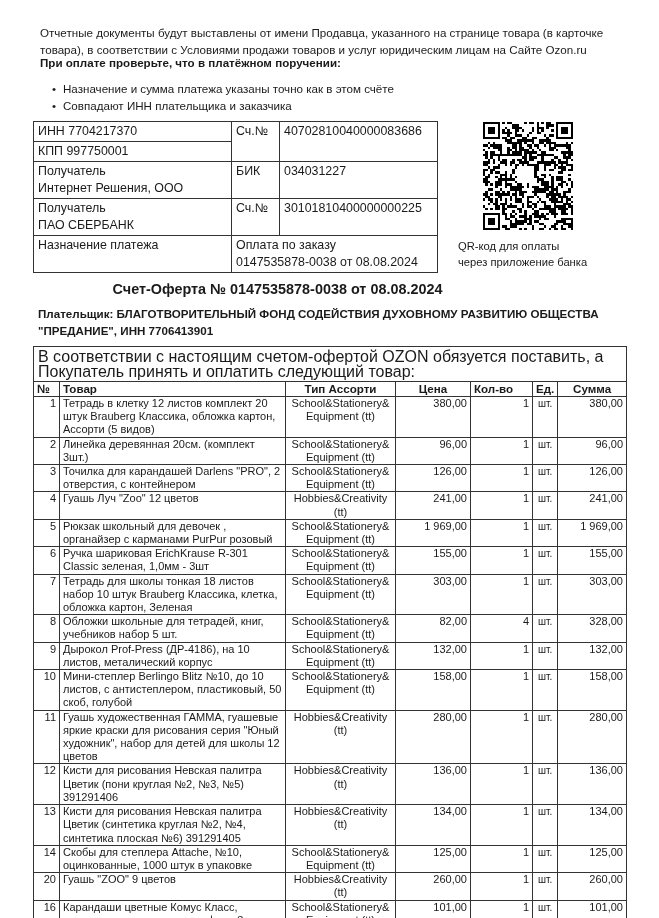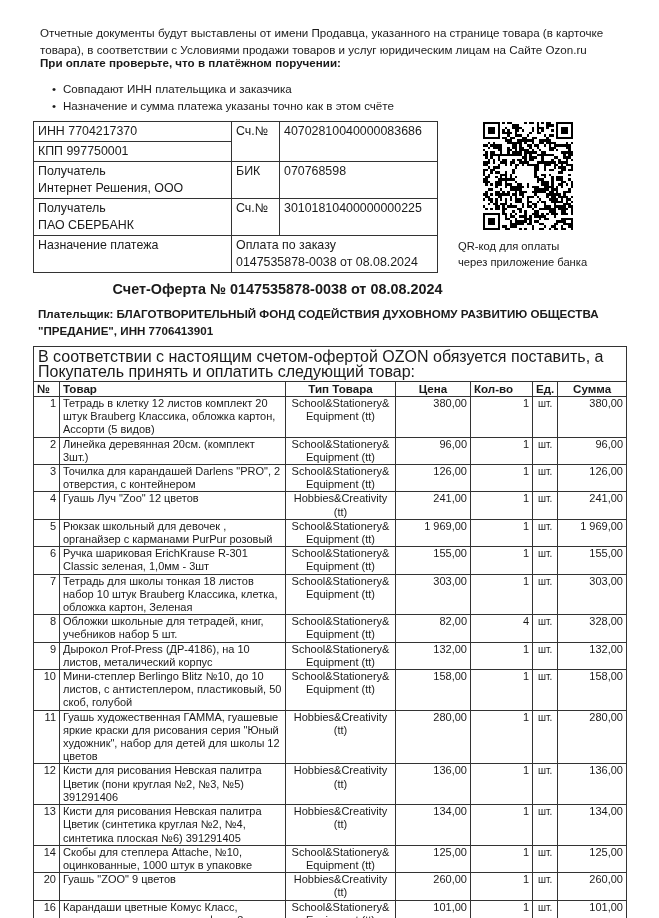--- a/index.html
+++ b/index.html
@@ -30,41 +30,41 @@
   td.unit { text-align: center; width: 24px; font-size: 10px; }
   td.sum { text-align: right; }
 </style>
 </head>
 <body>
 
 <div class="intro">Отчетные документы будут выставлены от имени Продавца, указанного на странице товара (в карточке товара), в соответствии с Условиями продажи товаров и услуг юридическим лицам на Сайте Ozon.ru</div>
 
 <div class="check-title">При оплате проверьте, что в платёжном поручении:</div>
 <ul class="bullets">
+  <li>Назначение и сумма платежа указаны точно как в этом счёте</li>
   <li>Совпадают ИНН плательщика и заказчика</li>
-  <li>Назначение и сумма платежа указаны точно как в этом счёте</li>
 </ul>
 
 <table class="bank">
   <tbody>
       <tr>
     <td class="c1">ИНН 7704217370</td>
     <td class="c2" rowspan="2">Сч.№</td>
     <td rowspan="2">40702810040000083686</td>
   </tr>
   <tr>
     <td class="c1">КПП 997750001</td>
   </tr>
   <tr>
     <td class="c1">
       <div>Получатель</div>
       <div>Интернет Решения, ООО</div>
     </td>
     <td class="c2">БИК</td>
-    <td>070768598</td>
+    <td>034031227</td>
   </tr>
   <tr>
     <td class="c1">
       <div>Получатель</div>
       <div>ПАО СБЕРБАНК</div>
     </td>
     <td class="c2">Сч.№</td>
     <td>30101810400000000225</td>
   </tr>
   <tr>
@@ -98,21 +98,21 @@
 <div class="payer">Плательщик: БЛАГОТВОРИТЕЛЬНЫЙ ФОНД СОДЕЙСТВИЯ ДУХОВНОМУ РАЗВИТИЮ ОБЩЕСТВА "ПРЕДАНИЕ", ИНН 7706413901</div>
 
 <table class="goods">
   <tbody id="goods-body">
     <tr class="lead">
       <td colspan="7">В соответствии с настоящим счетом-офертой OZON обязуется поставить, а Покупатель принять и оплатить следующий товар:</td>
     </tr>
     <tr>
       <th class="left">№</th>
       <th class="left">Товар</th>
-      <th>Тип Товара</th>
+      <th>Тип Ассорти</th>
       <th>Цена</th>
       <th class="left">Кол-во</th>
       <th class="left">Ед.</th>
       <th>Сумма</th>
     </tr>
   <tr>
         <td class="num">1</td>
         <td class="name">Тетрадь в клетку 12 листов комплект 20 штук Brauberg Классика, обложка картон, Ассорти (5 видов)</td>
         <td class="type">School&amp;Stationery&amp; Equipment (tt)</td>
         <td class="price">380,00</td>

